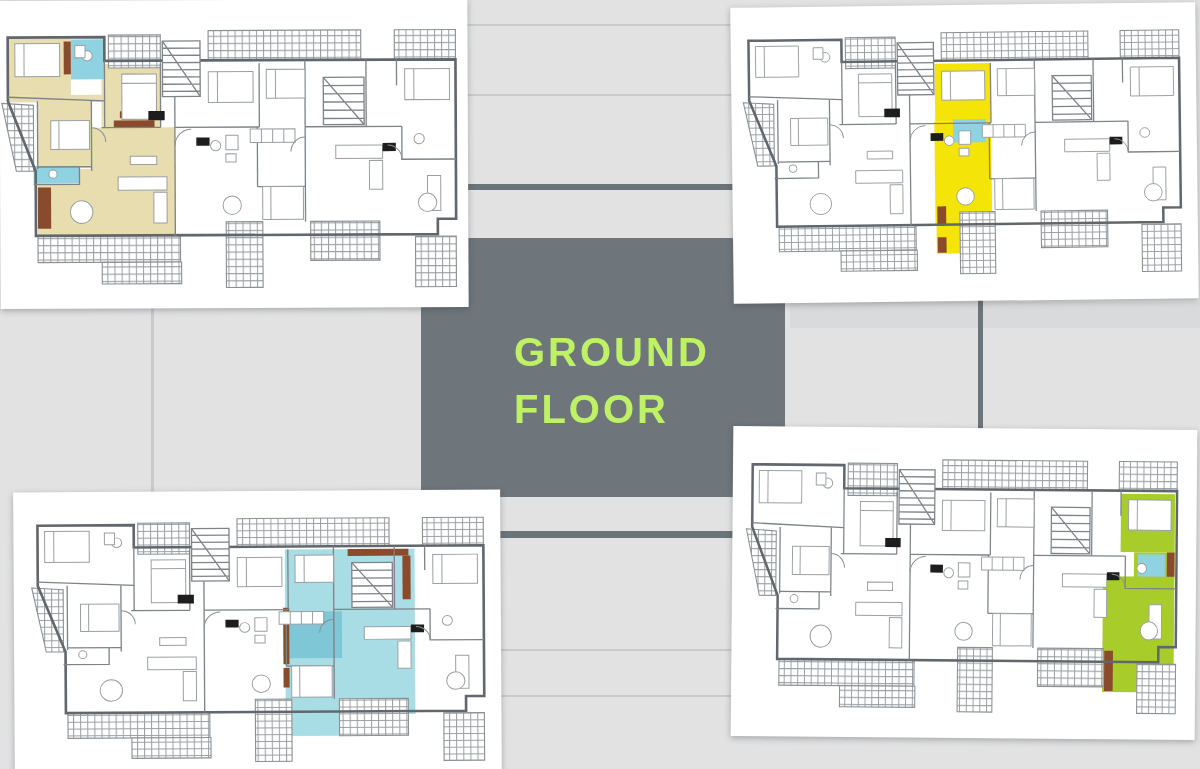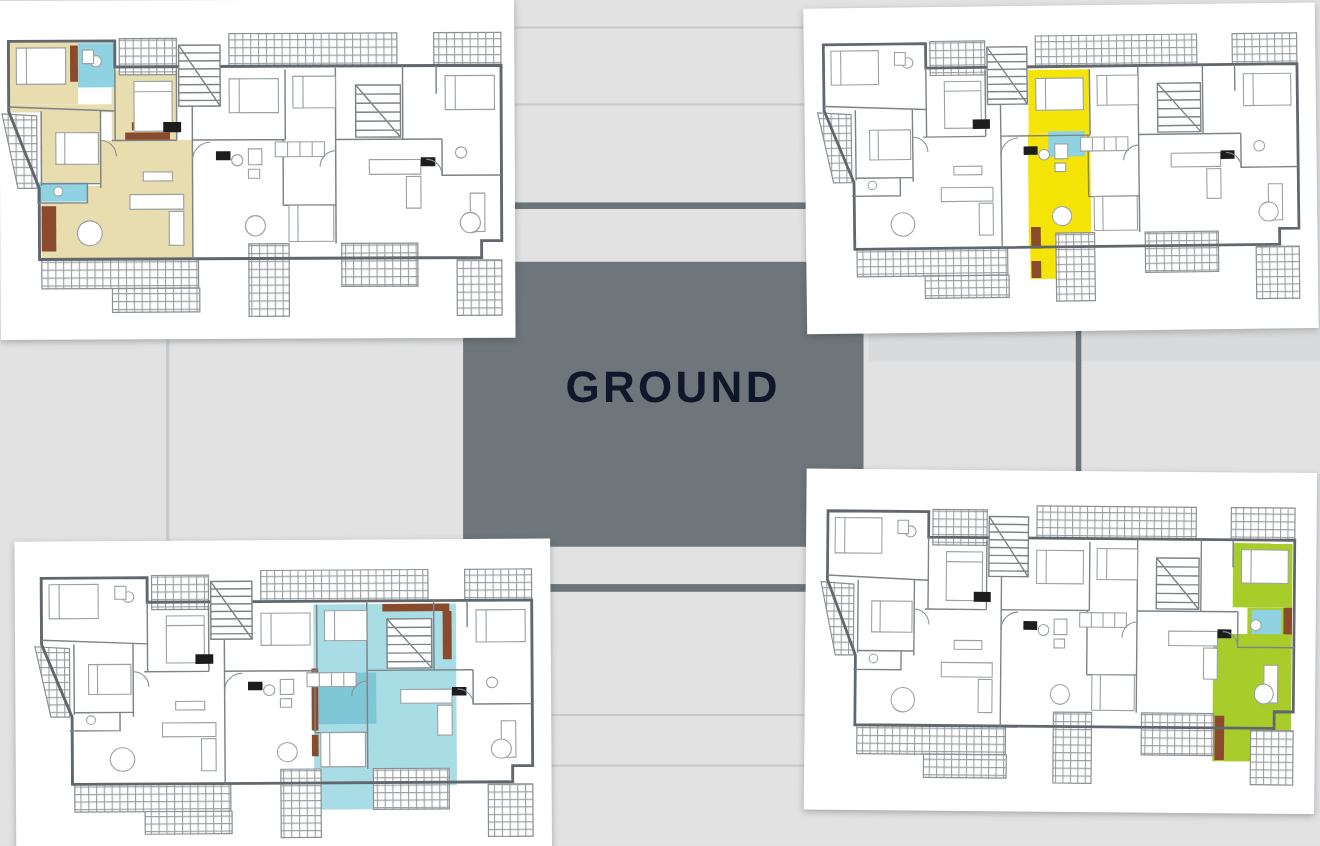--- a/index.html
+++ b/index.html
@@ -6,21 +6,21 @@
   body{width:1200px;height:769px;overflow:hidden;position:relative;
        font-family:"Liberation Sans", sans-serif;background:var(--tile,#e2e2e3);}
   
   .seam-h{position:absolute;height:2px;background:var(--seam-light,#c9cacb);z-index:1;}
   .seam-v{position:absolute;width:3px;background:var(--seam-light,#c9cacb);z-index:1;}
   .stripe-dark{position:absolute;background:var(--seam-dark,#6b7478);z-index:1;}
   .tile-shade{position:absolute;background:var(--tile-shade,#d8d9da);z-index:1;}
   
   .title-block{position:absolute;left:421px;top:238px;width:364px;height:259px;
                background:var(--slate,#6e767b);z-index:2;}
-  .title-text{position:absolute;left:93px;top:86px;color:#0f172a;
+  .title-text{position:absolute;left:93px;top:86px;color:#bef264;
               font-size:40px;font-weight:bold;letter-spacing:3px;line-height:57px;
               white-space:nowrap;}
   
   .panel{position:absolute;background:var(--panel,#fff);z-index:3;
          box-shadow:0 2px 6px rgba(50,55,58,.35);}
   .panel svg{position:absolute;}
   
   .hatchline{stroke:var(--hatch-line,#9a9fa3);stroke-width:1;fill:none;}
   .balc rect,.balc polygon{fill:url(#ht);stroke:var(--door-arc,#8a9094);stroke-width:1.1;}
   .wall{fill:none;stroke:var(--wall,#61676c);stroke-width:2.6;stroke-linejoin:miter;}
@@ -47,20 +47,21 @@
 <div class="tile-shade" style="left:790px;top:302px;width:410px;height:26px;"></div>
 <div class="seam-v" style="left:151px;top:307px;height:186px;"></div>
 <div class="stripe-dark" style="left:978px;top:300px;width:5px;height:132px;"></div>
 <div class="stripe-dark" style="left:430px;top:531px;width:368px;height:7px;"></div>
 <div class="seam-h" style="left:430px;top:649px;width:372px;"></div>
 <div class="seam-h" style="left:430px;top:695px;width:372px;"></div>
 
 <div class="title-block">
   <div class="title-text">
     <div>GROUND</div>
+    <div>FLOOR</div>
   </div>
 </div>
 
 <svg width="0" height="0" style="position:absolute" aria-hidden="true">
 <defs>
   <pattern id="ht" width="7" height="7" patternUnits="userSpaceOnUse">
     <rect width="7" height="7" fill="#ffffff"></rect>
     <path class="hatchline" d="M0,0.5H7M0.5,0V7"></path>
   </pattern>
 

